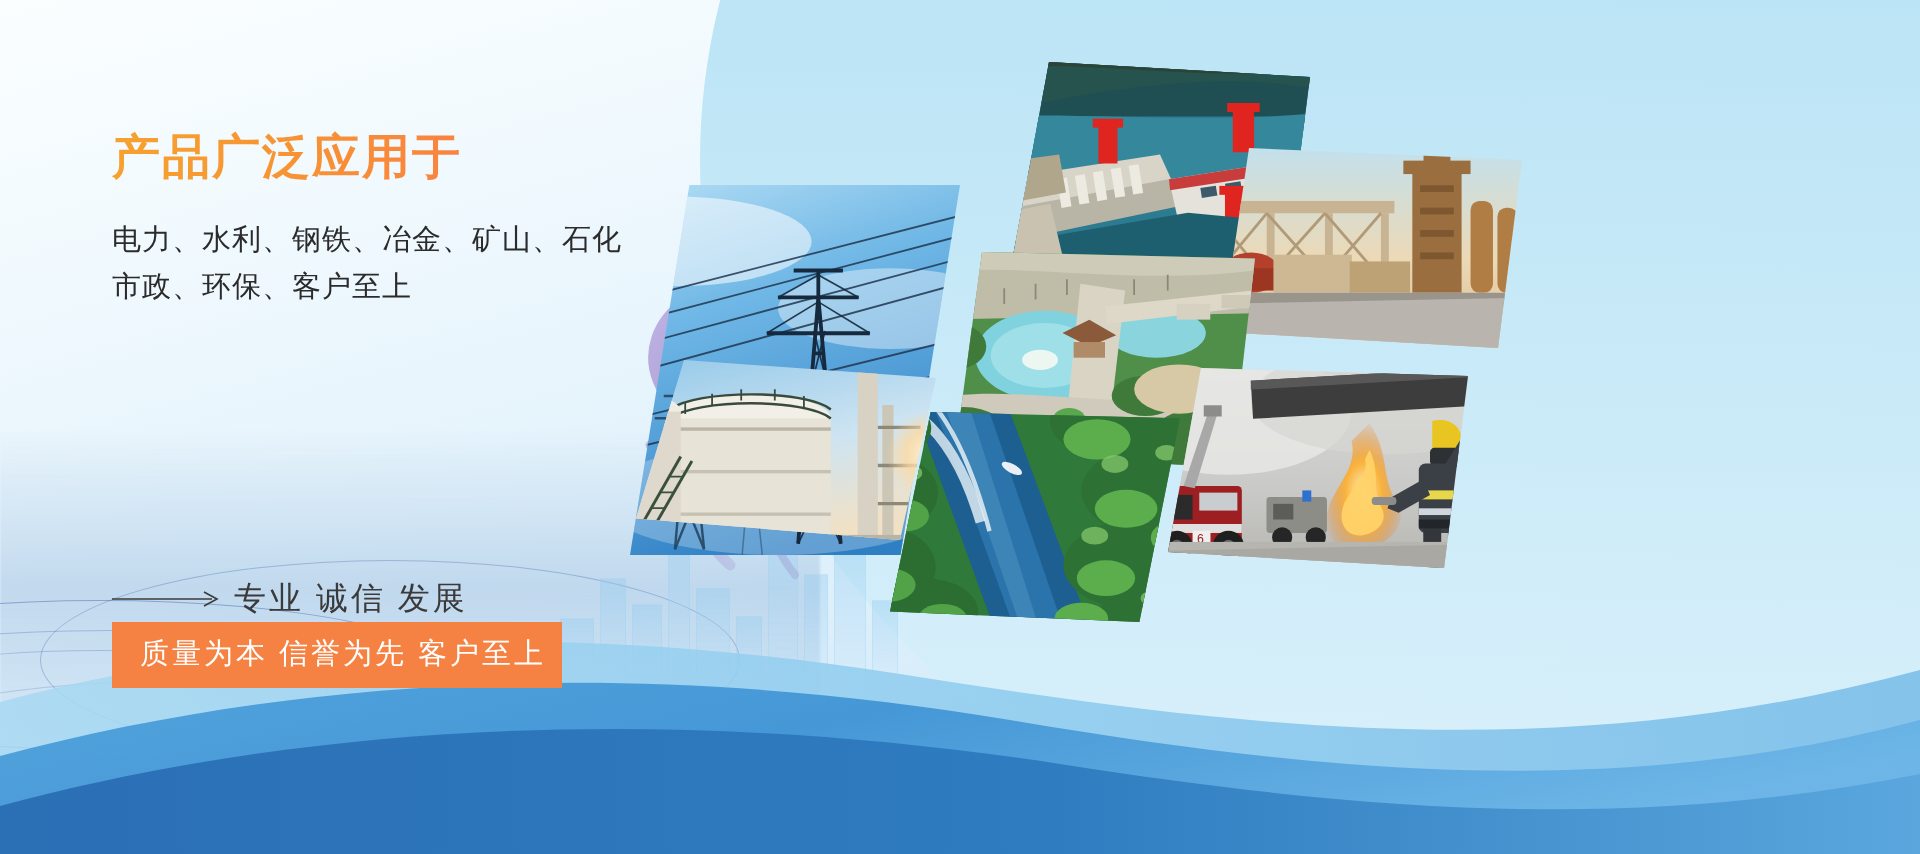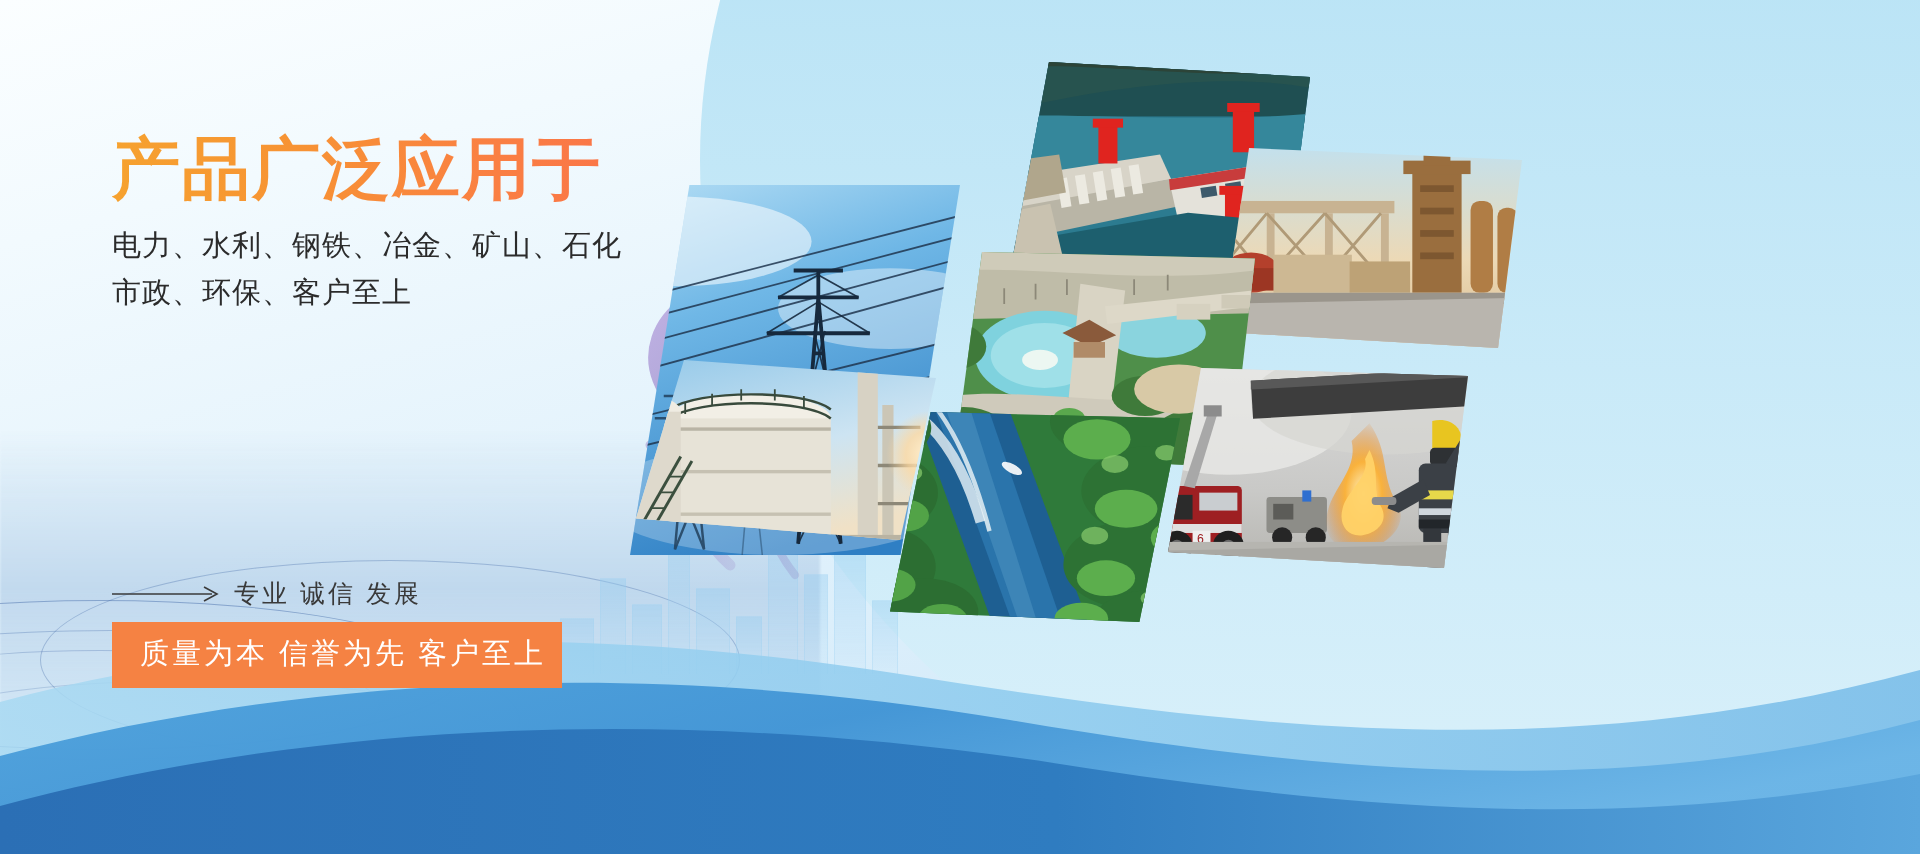--- a/index.html
+++ b/index.html
@@ -51,37 +51,37 @@
   
   .ribbon { position:absolute; left:620px; top:265px; width:300px; height:330px; }
 
   
   .wave { position:absolute; left:0; bottom:0; width:1920px; height:330px; }
 
   
   .copy { position:absolute; left:112px; top:130px; width:640px; }
 
   .headline {
-    font-size:68px; font-weight:700; letter-spacing:2px; line-height:1.12;
+    font-size:48px; font-weight:700; letter-spacing:2px; line-height:1.12;
     background:linear-gradient(90deg,#f6a22f 0%,#f79234 30%,#fa7f43 60%,#fb6a4d 100%);
     -webkit-background-clip:text; background-clip:text;
     color:transparent; -webkit-text-fill-color:transparent;
     white-space:nowrap;
     text-decoration:underline;
   }
 
-  .subline { margin-top:16px; color:#2b2b2b; font-size:29px; line-height:1.62; letter-spacing:1px; }
+  .subline { margin-top:32px; color:#2b2b2b; font-size:29px; line-height:1.62; letter-spacing:1px; }
   .subline div { white-space:nowrap; }
 
   .motto-row {
     position:absolute; left:112px; top:577px;
     display:flex; align-items:center; gap:10px;
   }
   .arrow { display:block; }
-  .motto-text { font-size:25px; color:#3a3a3a; letter-spacing:3px; white-space:nowrap; }
+  .motto-text { font-size:32px; color:#3a3a3a; letter-spacing:3px; white-space:nowrap; }
 
   .badge {
     position:absolute; left:112px; top:622px;
     background:#f58243;
     padding:12px 16px 14px 28px;
     color:#ffffff; font-size:29px; letter-spacing:3px; white-space:nowrap;
   }
 
   
   .collage { position:absolute; left:0; top:0; width:1920px; height:854px; }

